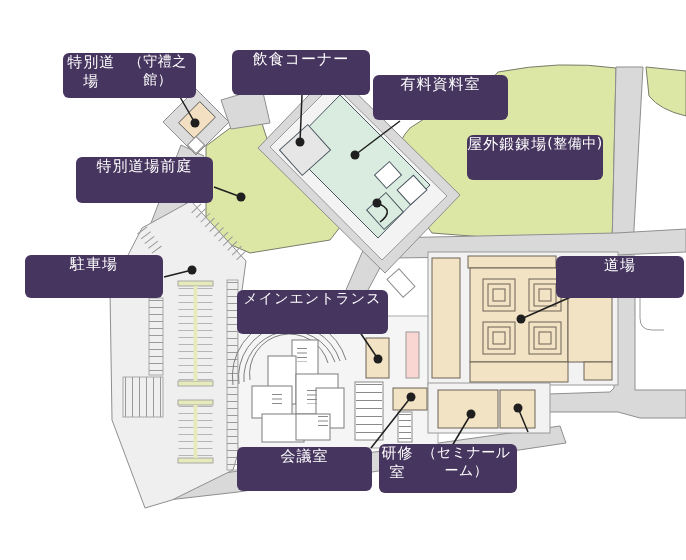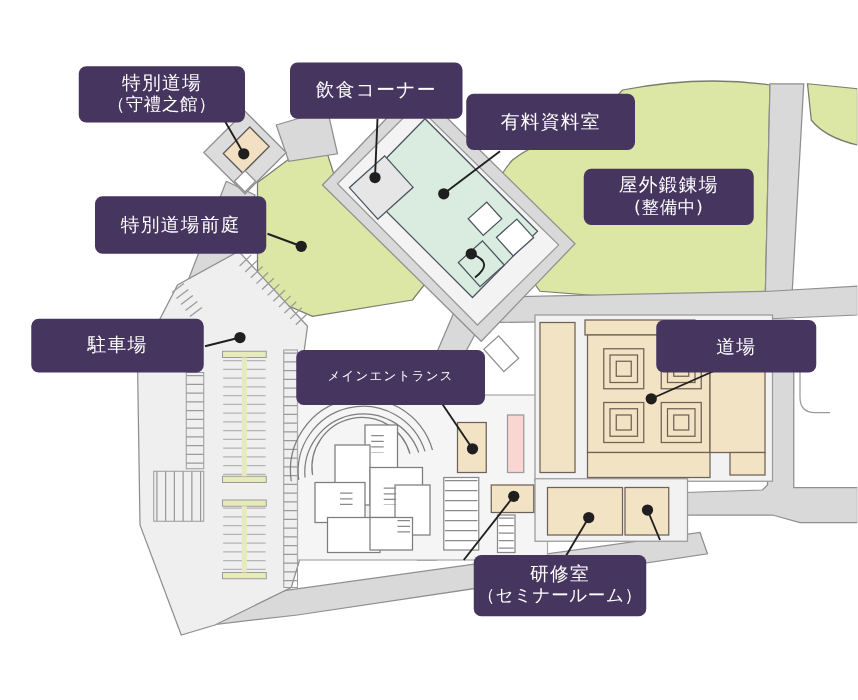--- a/index.html
+++ b/index.html
@@ -3,21 +3,21 @@
 <meta charset="utf-8">
 <style>
   html,body { margin:0; padding:0; background:#ffffff; }
   #stage {
     position:relative; width:686px; height:560px; background:#ffffff;
     font-family:"DejaVu Sans","Liberation Sans",sans-serif; overflow:hidden;
   }
   #map-svg { position:absolute; left:0; top:0; }
   .map-label {
     position:absolute; background:#46355f; color:#ffffff; border-radius:6px;
-    display:flex; flex-direction:column; align-items:center; justify-content:center;
+    display:flex; flex-direction:row; justify-content:center;
     text-align:center; font-size:15px; letter-spacing:1px; line-height:1.25;
     box-sizing:border-box; z-index:3;
   }
   .map-label .sub { display:block; font-size:14px; letter-spacing:0.5px; }
 </style>
 </head>
 <body>
 
 <div id="stage">
 
@@ -179,26 +179,30 @@
   <span class="sub">(整備中)</span>
 </div>
 <div class="map-label" style="left:76px;  top:157px; width:137px; height:46px;">
   <span>特別道場前庭</span>
   <span class="sub"></span>
 </div>
 <div class="map-label" style="left:25px;  top:255px; width:138px; height:43px;">
   <span>駐車場</span>
   <span class="sub"></span>
 </div>
-<div class="map-label" style="left:237px; top:280px; width:151px; height:44px; font-size:10px;">
+<div class="map-label" style="left:237px; top:290px; width:151px; height:44px; font-size:14px;">
   <span>メインエントランス</span>
   <span class="sub"></span>
 </div>
-<div class="map-label" style="left:525px; top:256px; width:128px; height:42px;">
+<div class="map-label" style="left:556px; top:256px; width:128px; height:42px;">
   <span>道場</span>
+  <span class="sub"></span>
+</div>
+<div class="map-label" style="left:237px; top:447px; width:135px; height:44px;">
+  <span>会議室</span>
   <span class="sub"></span>
 </div>
 <div class="map-label" style="left:379px; top:444px; width:138px; height:49px;">
   <span>研修室</span>
   <span class="sub">（セミナールーム）</span>
 </div>
 
 </div>
 
 </body></html>

